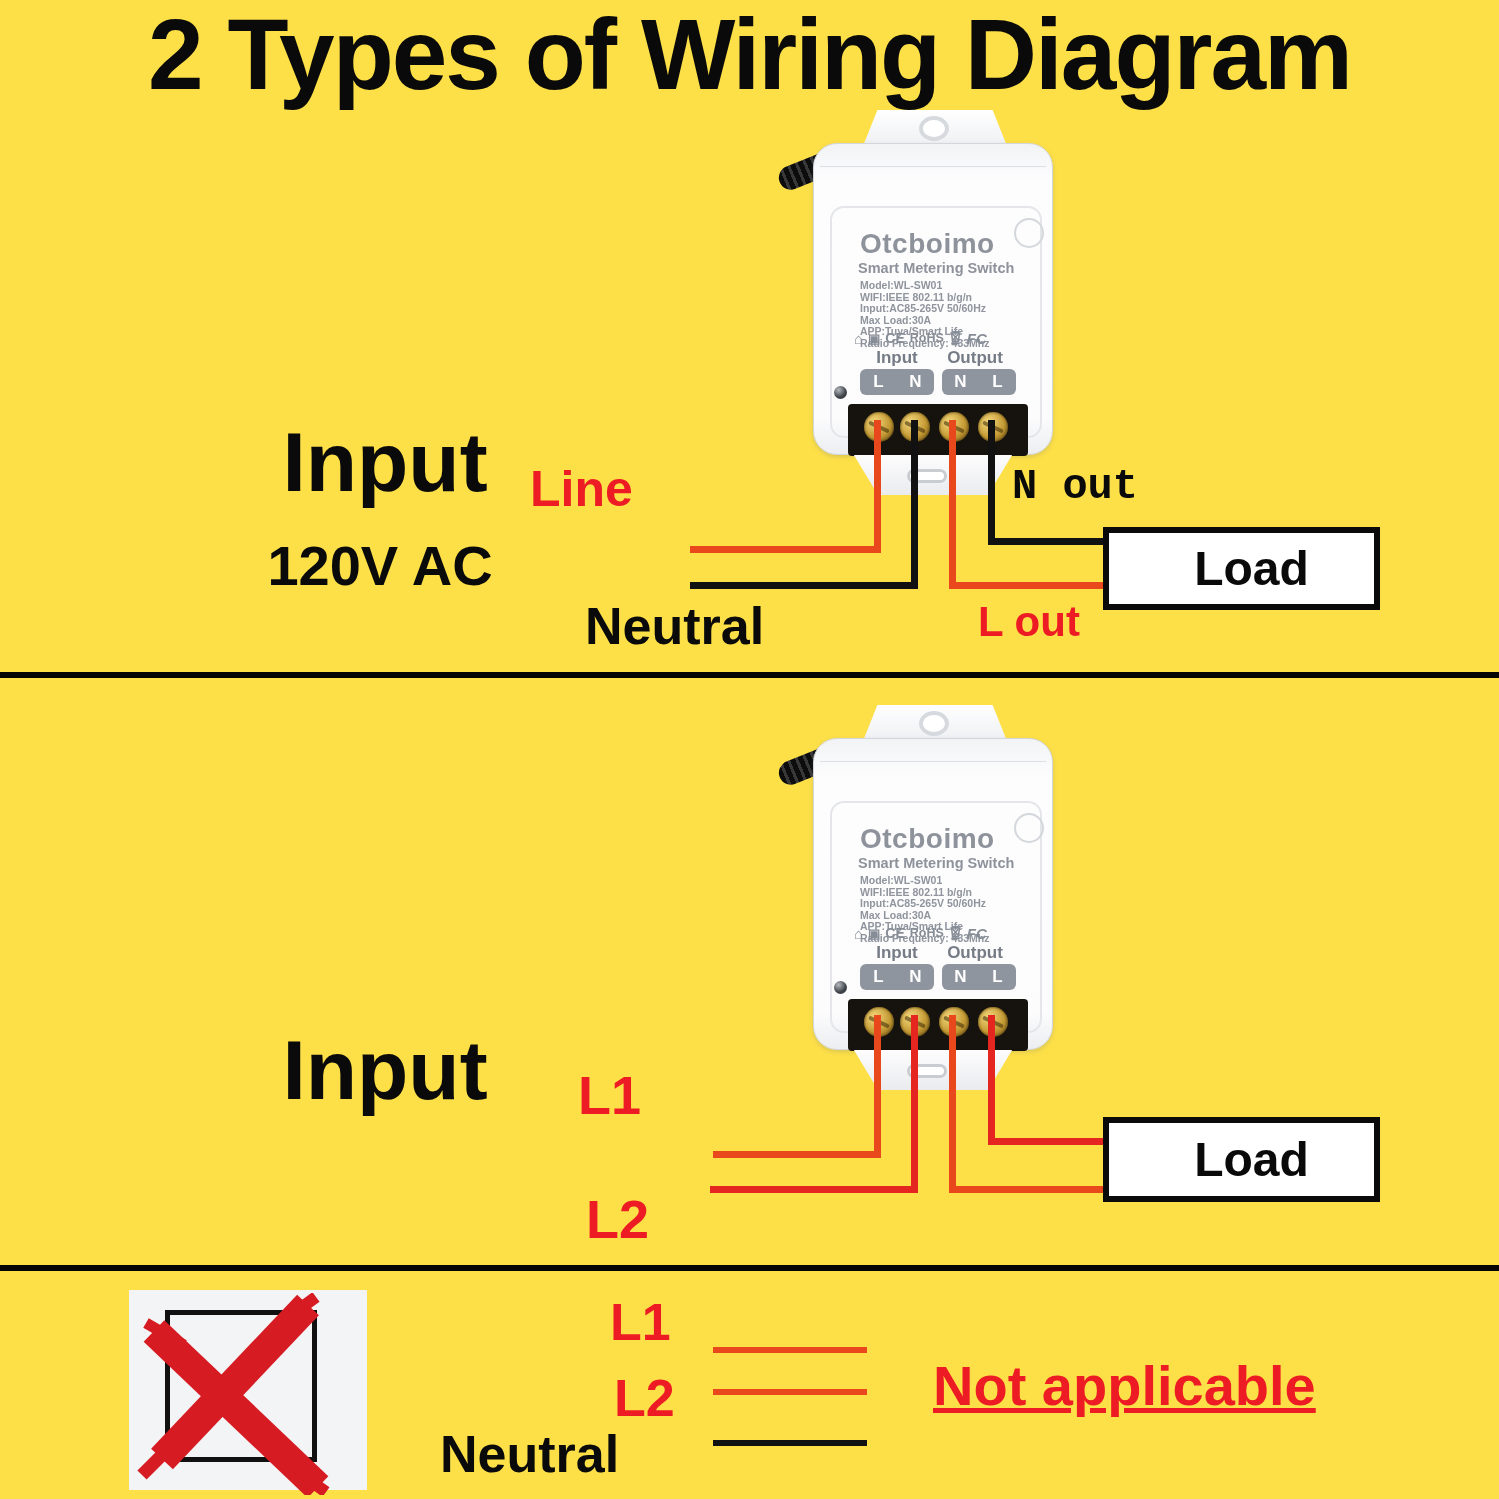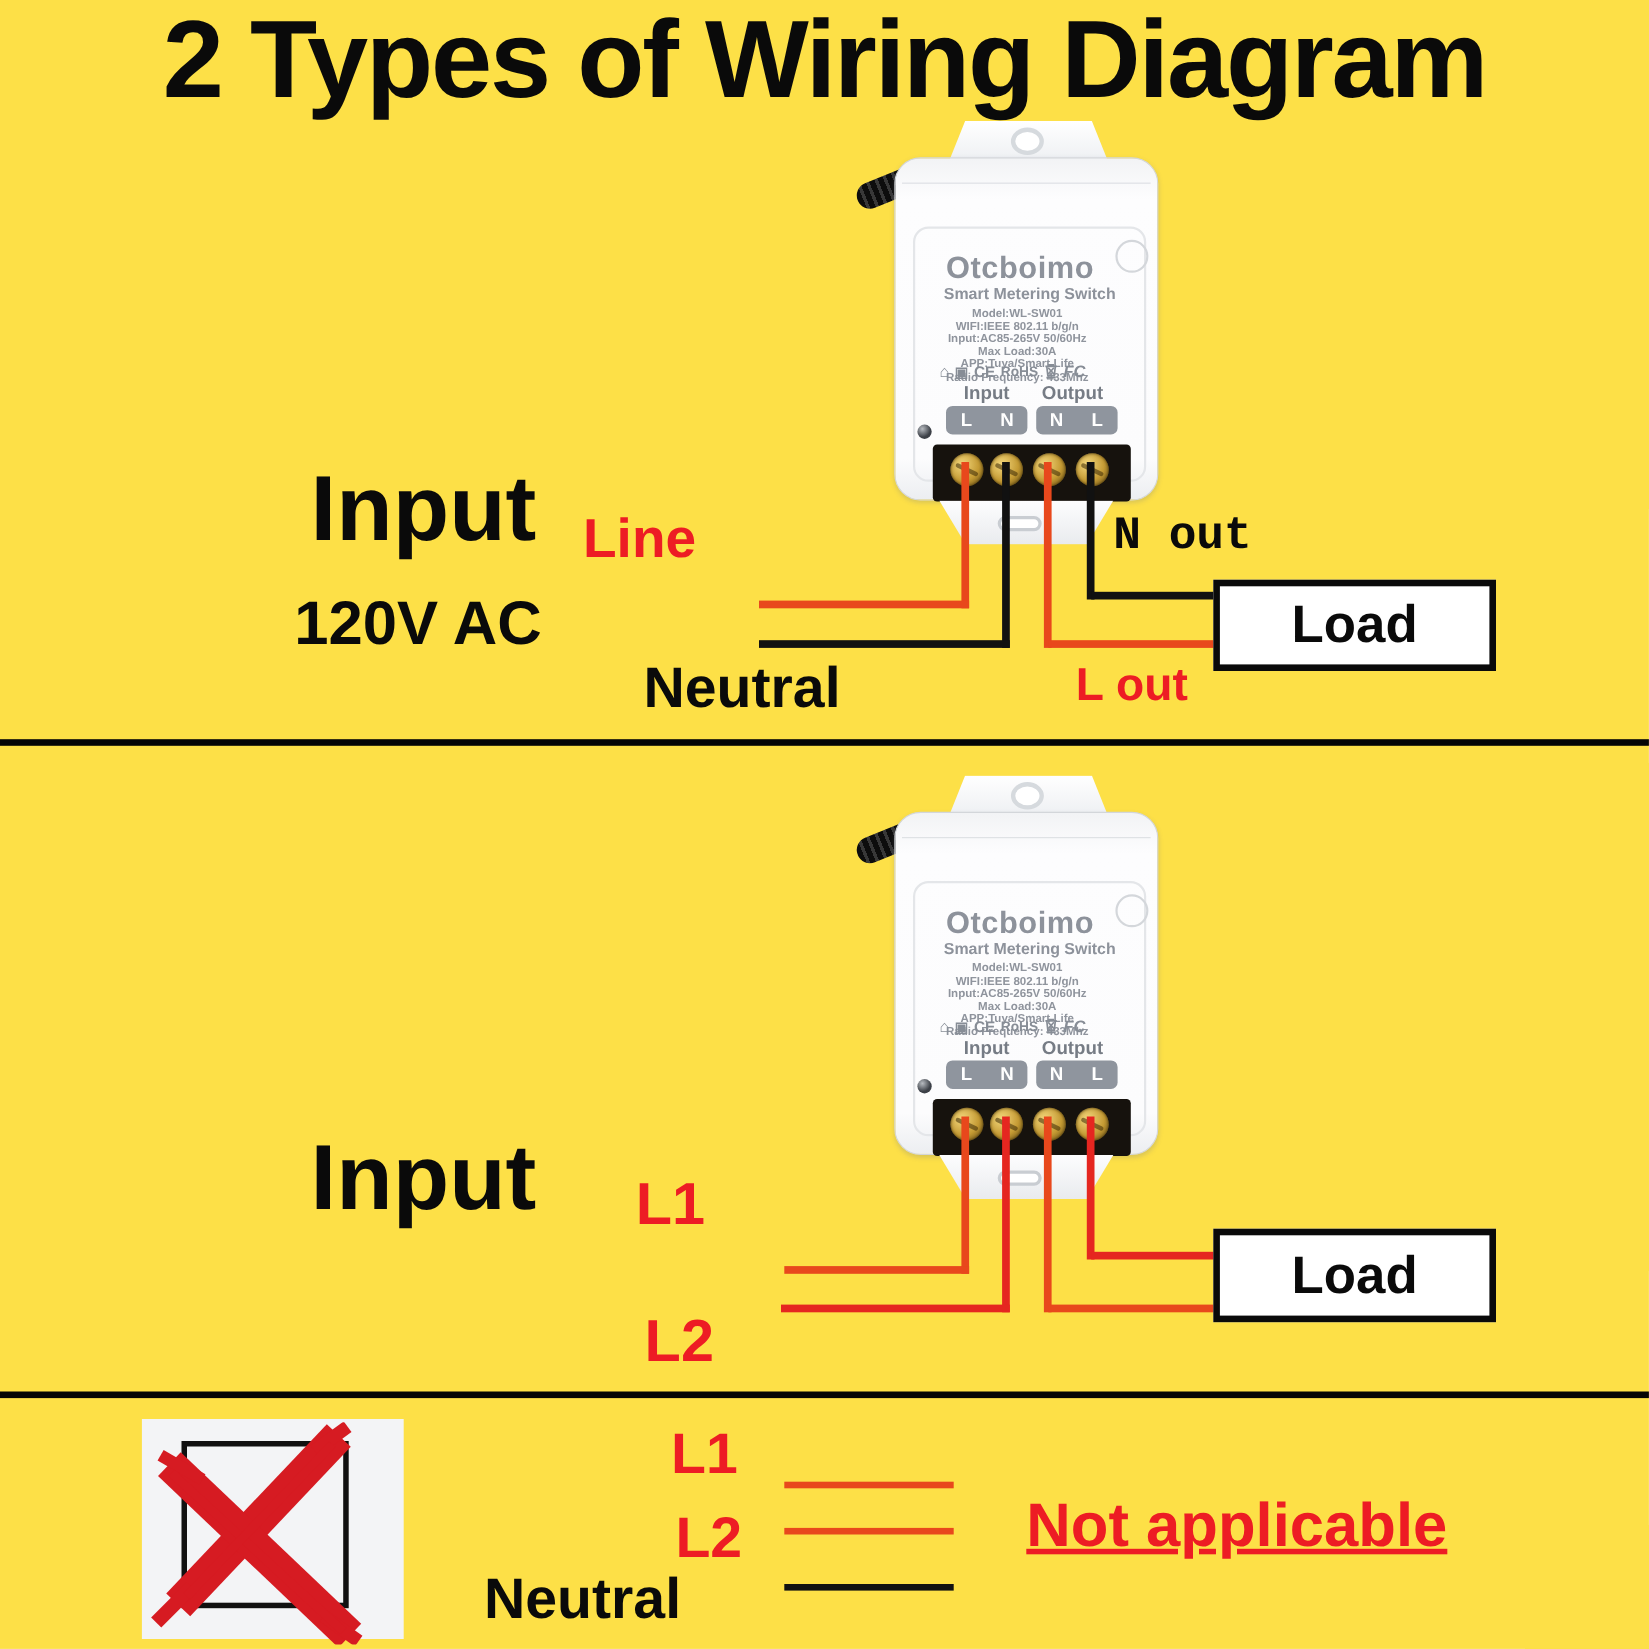--- a/index.html
+++ b/index.html
@@ -3,42 +3,42 @@
 <meta charset="utf-8">
 <style>
   html,body{margin:0;padding:0;background:#fff;}
   .canvas{position:relative;width:1499px;height:1499px;background:#fde047;overflow:hidden;
           font-family:"Liberation Sans",sans-serif;font-weight:bold;color:#0a0a0a;}
   .abs{position:absolute;}
   .lbl{position:absolute;font-weight:bold;line-height:1;white-space:nowrap;}
   .sep{position:absolute;left:0;width:1499px;height:6px;background:#050505;}
   .wire{position:absolute;}
   .loadbox{position:absolute;border:6px solid #0a0a0a;background:#fff;display:flex;
-           align-items:center;justify-content:center;font-size:48px;font-weight:bold;}
+           align-items:center;justify-content:center;font-size:48px;font-weight:bold;padding-left:20px;}
   
   .device{position:absolute;width:276px;height:392px;}
   .tab-top{position:absolute;left:68px;top:0;width:144px;height:36px;background:linear-gradient(#fff,#eef0f3);
            clip-path:polygon(10% 0,90% 0,100% 100%,0 100%);filter:drop-shadow(0 1px 1px #d9dcdf);}
   .tab-hole{position:absolute;left:124px;top:6px;width:30px;height:25px;border-radius:50%;
             background:#fff;border:4px solid #d6dade;box-sizing:border-box;}
   .antenna{position:absolute;left:-18px;top:46px;width:76px;height:24px;border-radius:12px;
            background:repeating-linear-gradient(90deg,#0d0d0d 0 5px,#383838 5px 8px);
            transform:rotate(-22deg);}
   .antenna::after{content:"";position:absolute;right:-14px;top:9px;width:18px;height:6px;background:#1a1a1a;}
   .dev-body{position:absolute;left:18px;top:33px;width:240px;height:312px;border-radius:24px;
             background:linear-gradient(180deg,#f2f3f5 0%,#fdfdfe 12%,#fcfcfd 88%,#eceef1 100%);
             border:1px solid #d3d6da;box-shadow:0 2px 4px rgba(120,125,132,.25);box-sizing:border-box;}
   .dev-seam{position:absolute;left:6px;top:22px;width:226px;height:1px;background:#dcdfe3;}
   .dev-panel{position:absolute;left:16px;top:62px;width:212px;height:232px;border-radius:14px;
              border:2px solid #e4e6e9;box-sizing:border-box;}
   .dev-btn{position:absolute;left:200px;top:74px;width:30px;height:30px;border-radius:50%;
            border:2px solid #d4d7db;box-sizing:border-box;}
   .dev-brand{position:absolute;left:46px;top:84px;font-size:28px;color:#8d929b;letter-spacing:.5px;}
   .dev-product{position:absolute;left:44px;top:116px;font-size:14.5px;color:#8d929b;}
-  .dev-specs{position:absolute;left:46px;top:136px;font-size:10.5px;line-height:11.6px;color:#8f949d;text-align:center;}
+  .dev-specs{position:absolute;left:46px;top:136px;font-size:10.5px;line-height:11.6px;color:#8f949d;}
   .dev-certs{position:absolute;left:40px;top:186px;width:170px;height:16px;display:flex;
              align-items:center;gap:5px;color:#878d96;}
   .dev-certs .ce{font-size:14px;} .dev-certs .rohs{font-size:12.5px;} .dev-certs .fcc{font-size:15px;font-style:italic;}
   .io-row{position:absolute;top:204px;font-size:17px;color:#767c85;}
   .tgroup{position:absolute;top:225px;height:26px;background:#8f959e;border-radius:6px;
           display:flex;align-items:center;justify-content:space-around;color:#fff;font-size:17px;}
   .tgroup span{width:30px;text-align:center;}
   .led{position:absolute;left:20px;top:242px;width:13px;height:13px;border-radius:50%;
        background:radial-gradient(circle at 35% 30%,#b7bbc0,#3c4047 60%);}
   .tblock{position:absolute;left:34px;top:260px;width:180px;height:52px;background:#16120d;border-radius:4px;}

